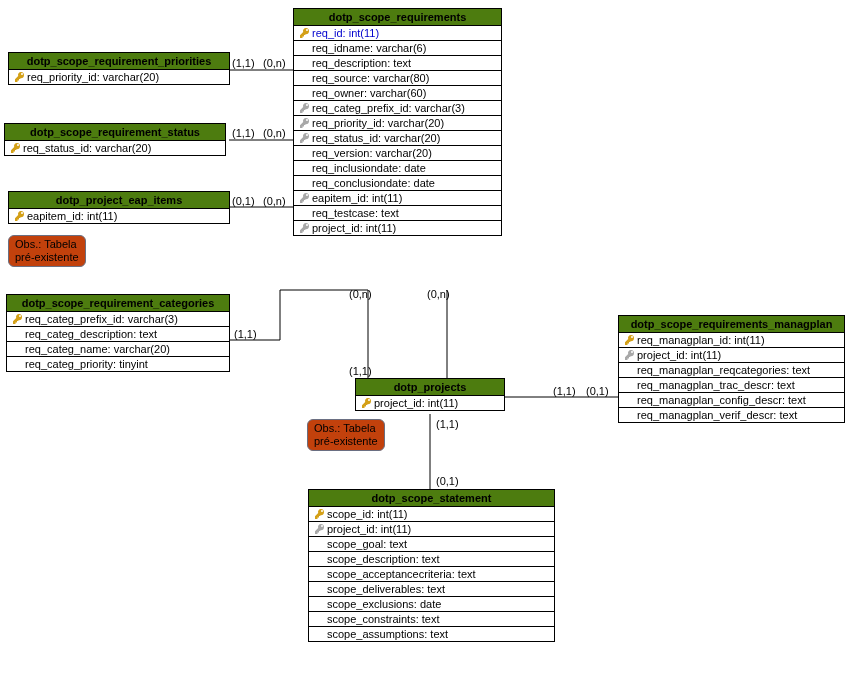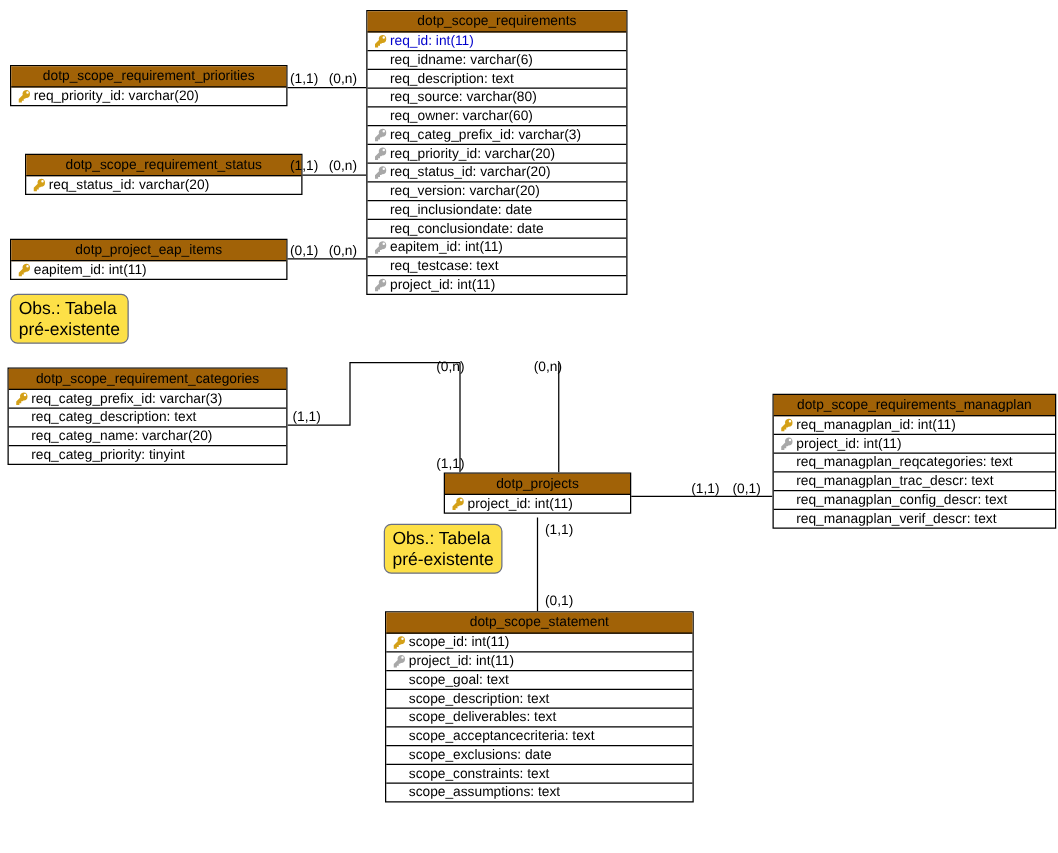--- a/index.html
+++ b/index.html
@@ -1,25 +1,25 @@
 <!DOCTYPE html>
 <html><head>
 <meta charset="utf-8">
 <style>
   html,body{margin:0;padding:0;background:#fff;font-family:Verdana,Geneva,sans-serif;font-size:11px;color:#000}
   .canvas{position:relative;width:846px;height:682px}
   .entity{position:absolute;border:1px solid #000;background:#fff}
-  .entity .title{background:#a16207;border-bottom:1px solid #000;font-weight:normal;text-align:center;padding:2px 4px;white-space:nowrap}
+  .entity .title{background:#4d7c0f;border-bottom:1px solid #000;font-weight:bold;text-align:center;padding:2px 4px;white-space:nowrap}
   .row{display:flex;align-items:flex-start;border-bottom:1px solid #000;padding:1px 4px;white-space:nowrap}
   .row:last-child{border-bottom:none}
   .keycell{width:14px;display:flex;align-items:center;justify-content:center}
   .pk svg path{fill:#d4a017}
   .fk svg path{fill:#a8a8a8}
   .blue{color:#0000cc}
-  .note{position:absolute;background:#fde047;border:1px solid #6a6f82;border-radius:6px;padding:2px 6px;font-size:14px;line-height:1.2}
+  .note{position:absolute;background:#c2410c;border:1px solid #6a6f82;border-radius:6px;padding:2px 6px;font-size:11px;line-height:1.2}
   .card{position:absolute;font-size:11px;font-weight:normal;white-space:nowrap}
   svg.lines{position:absolute;left:0;top:0}
 </style>
 </head>
 <body>
 
 <div class="canvas">
 
 <svg class="lines" width="846" height="682">
   <g stroke="#000" stroke-width="1" fill="none">
@@ -41,21 +41,21 @@
           <span class="keycell pk">
             <svg width="12" height="12" viewBox="0 0 24 24">
               <path d="M14 2a6 6 0 0 0-5.65 8L2 16.35V22h5v-3h3v-3h2l1.35-1.35A6 6 0 1 0 14 2zm2 6a2 2 0 1 1 2-2 2 2 0 0 1-2 2z"></path>
             </svg>
           </span>
           <span>req_priority_id: varchar(20)</span>
         </div>
       </div>
 </div>
 
-<div class="entity" style="left:20px;top:123px;width:220px">
+<div class="entity" style="left:4px;top:123px;width:220px">
   <div class="title">dotp_scope_requirement_status</div>
   <div>
         <div class="row">
           <span class="keycell pk">
             <svg width="12" height="12" viewBox="0 0 24 24">
               <path d="M14 2a6 6 0 0 0-5.65 8L2 16.35V22h5v-3h3v-3h2l1.35-1.35A6 6 0 1 0 14 2zm2 6a2 2 0 1 1 2-2 2 2 0 0 1-2 2z"></path>
             </svg>
           </span>
           <span>req_status_id: varchar(20)</span>
         </div>
@@ -262,25 +262,25 @@
         <div class="row">
           <span class="keycell"></span>
           <span>scope_goal: text</span>
         </div>
         <div class="row">
           <span class="keycell"></span>
           <span>scope_description: text</span>
         </div>
         <div class="row">
           <span class="keycell"></span>
+          <span>scope_acceptancecriteria: text</span>
+        </div>
+        <div class="row">
+          <span class="keycell"></span>
           <span>scope_deliverables: text</span>
-        </div>
-        <div class="row">
-          <span class="keycell"></span>
-          <span>scope_acceptancecriteria: text</span>
         </div>
         <div class="row">
           <span class="keycell"></span>
           <span>scope_exclusions: date</span>
         </div>
         <div class="row">
           <span class="keycell"></span>
           <span>scope_constraints: text</span>
         </div>
         <div class="row">

